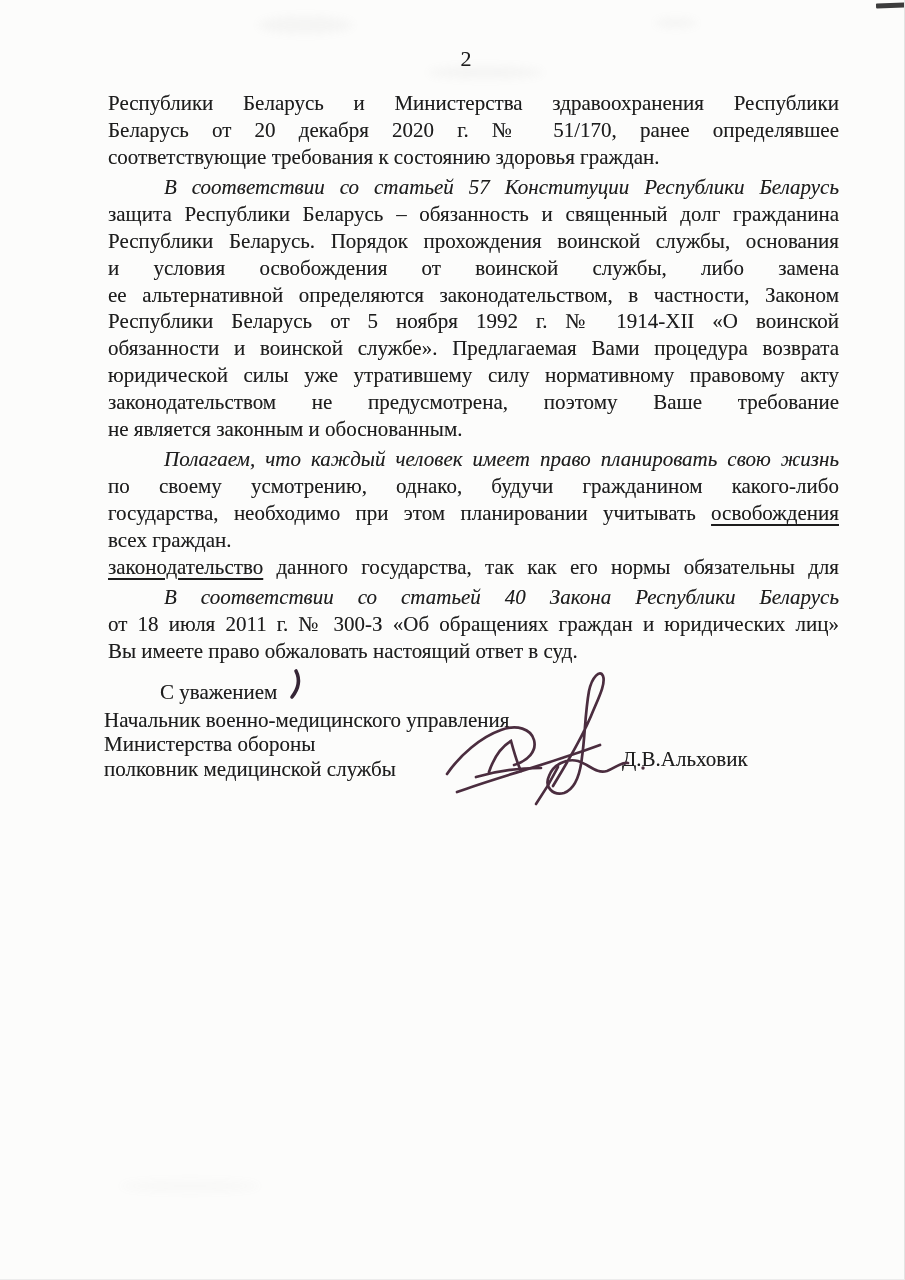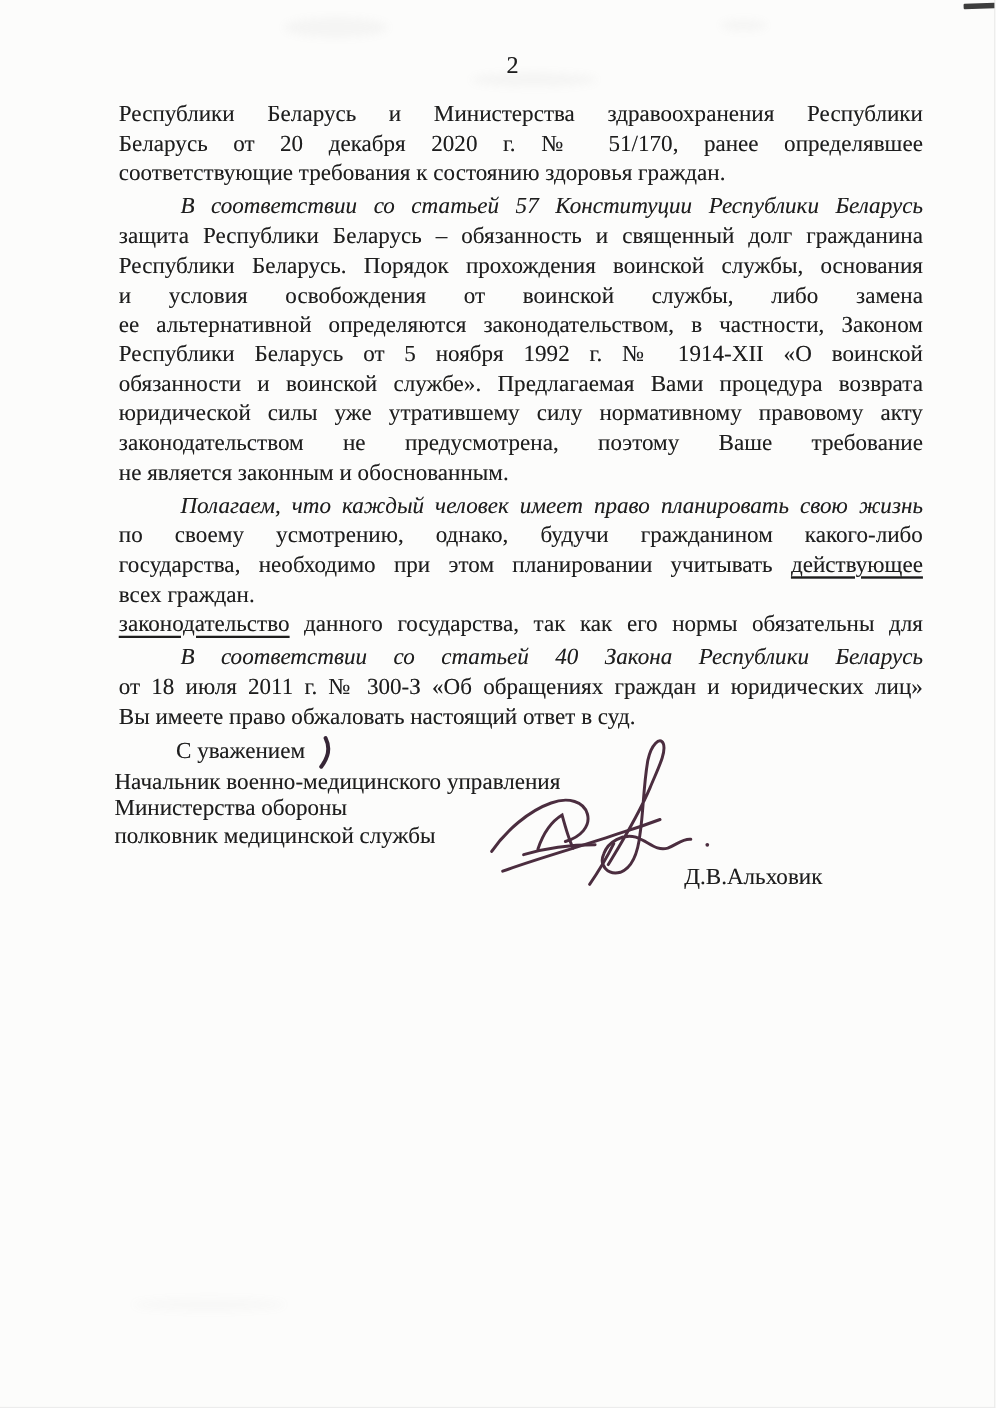--- a/index.html
+++ b/index.html
@@ -23,23 +23,23 @@
   .content{
     position:absolute;left:104px;top:86px;width:739px;
     font-size:21px;line-height:26.8px;
     text-shadow:0 0 .5px rgba(25,25,25,.4);
   }
   .para{margin:4px;}
   .line{white-space:normal;}
   .line.j{text-align:justify;text-align-last:justify;}
   .line.ind{text-indent:56px;font-style:italic;}
   .u{text-decoration:underline;text-underline-offset:4px;text-decoration-thickness:1.5px;}
-  .closing{margin-top:4px;padding-left:56px;}
+  .closing{margin-top:14px;padding-left:56px;}
   .sigblock{margin-top:2px;line-height:24.6px;}
-  .sig-name{position:absolute;left:622px;top:785px;font-size:21px;
+  .sig-name{position:absolute;left:622px;top:747px;font-size:21px;
             text-shadow:0 0 .5px rgba(25,25,25,.4);}
   .handwriting{position:absolute;left:0;top:0;pointer-events:none;}
   .artifact-topright{
     position:absolute;left:876px;top:3px;width:29px;height:4.5px;
     background:var(--artifact,#3d3d3d);transform:rotate(-2deg);border-radius:1px;
   }
   .smudge{position:absolute;background:#9a9a9a;opacity:.07;filter:blur(4px);border-radius:50%;}
   .s1{left:258px;top:16px;width:95px;height:18px;}
   .s2{left:428px;top:66px;width:115px;height:13px;}
   .s3{left:655px;top:18px;width:42px;height:10px;}
@@ -74,21 +74,21 @@
           <div class="line j"><span>ее альтернативной определяются законодательством, в частности, Законом</span></div>
           <div class="line j"><span>Республики Беларусь от 5 ноября 1992 г. № 1914-XII «О воинской</span></div>
           <div class="line j"><span>обязанности и воинской службе». Предлагаемая Вами процедура возврата</span></div>
           <div class="line j"><span>юридической силы уже утратившему силу нормативному правовому акту</span></div>
           <div class="line j"><span>законодательством не предусмотрена, поэтому Ваше требование</span></div>
           <div class="line"><span>не является законным и обоснованным.</span></div>
         </div>
         <div class="para">
           <div class="line j ind"><span>Полагаем, что каждый человек имеет право планировать свою жизнь</span></div>
           <div class="line j"><span>по своему усмотрению, однако, будучи гражданином какого-либо</span></div>
-          <div class="line j"><span>государства, необходимо при этом планировании учитывать </span><span class="u">действующее</span></div>
+          <div class="line j"><span>государства, необходимо при этом планировании учитывать </span><span class="u">освобождения</span></div>
           <div class="line"><span>всех граждан.</span></div>
           <div class="line j"><span class="u">законодательство</span><span> данного государства, так как его нормы обязательны для</span></div>
         </div>
         <div class="para">
           <div class="line j ind"><span>В соответствии со статьей 40 Закона Республики Беларусь</span></div>
           <div class="line j"><span>от 18 июля 2011 г. № 300-З «Об обращениях граждан и юридических лиц»</span></div>
           <div class="line"><span>Вы имеете право обжаловать настоящий ответ в суд.</span></div>
         </div>
       </div>
 

